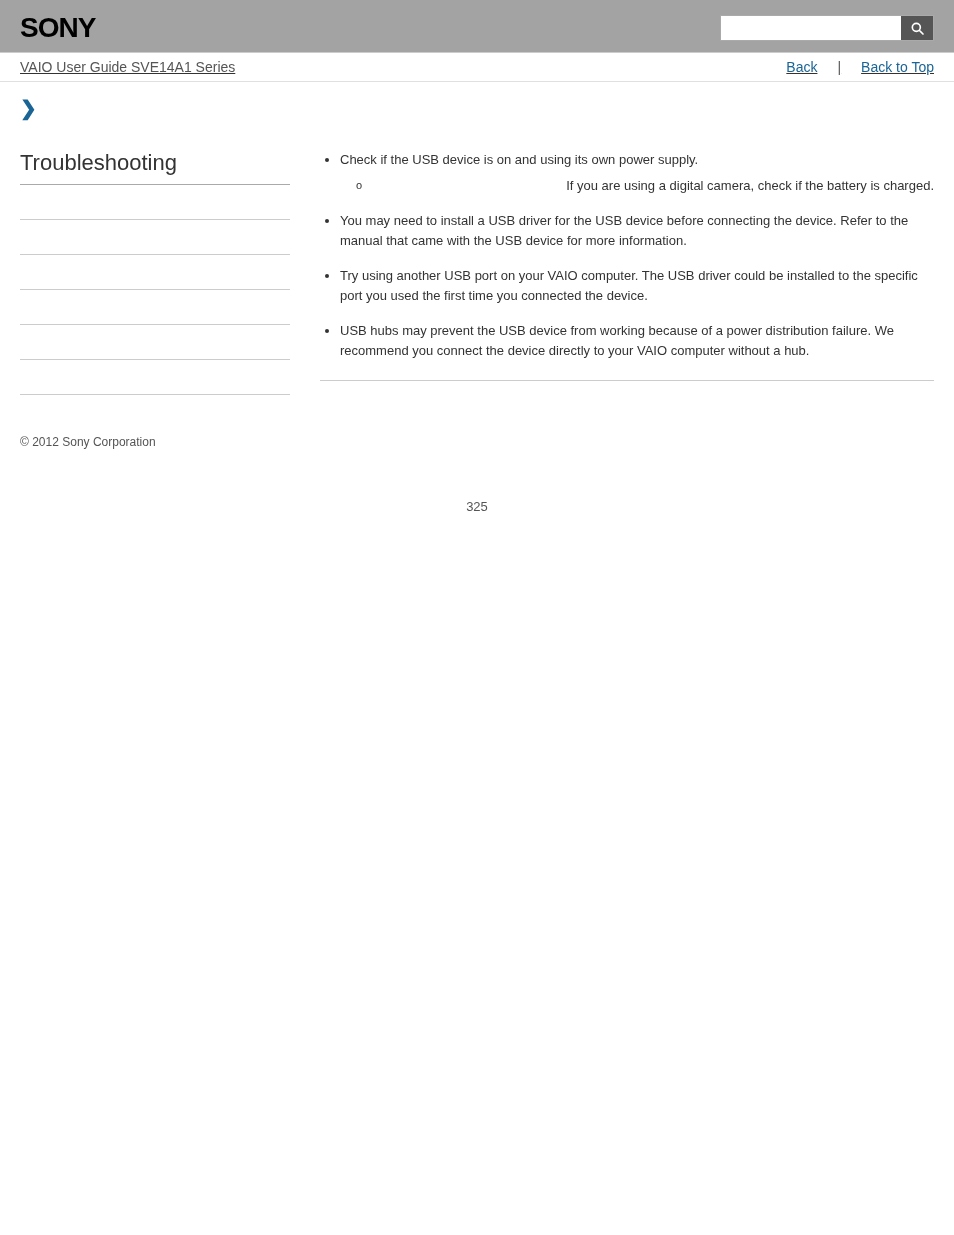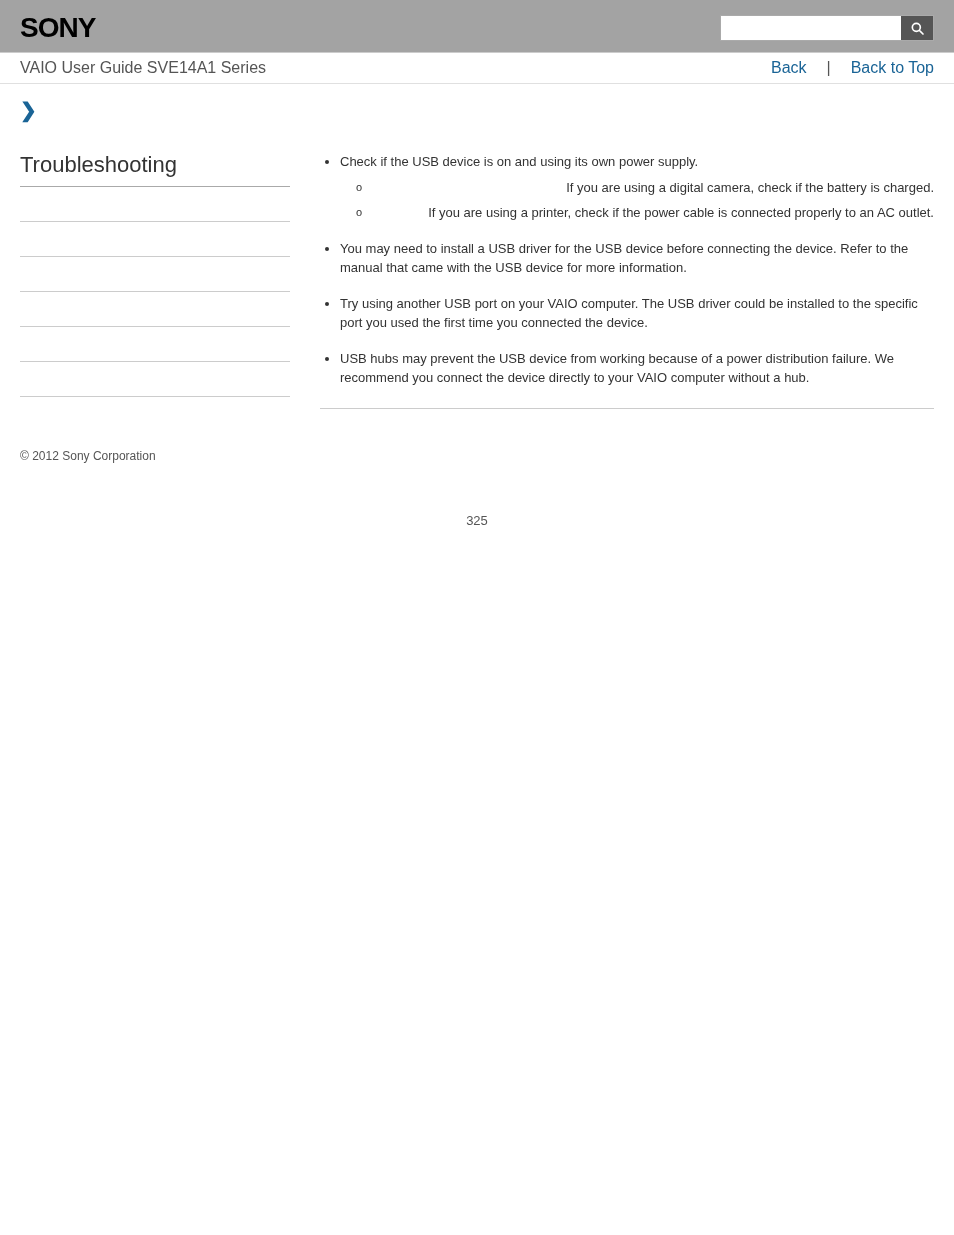--- a/index.html
+++ b/index.html
@@ -67,22 +67,23 @@
       height: 16px;
       fill: #fff;
     }
 
     
     .nav-bar {
       display: flex;
       justify-content: space-between;
       align-items: center;
       padding: 6px 20px;
-      font-size: 16px;
+      font-size: 14px;
       border-bottom: 1px solid #e0e0e0;
+      text-decoration: underline;
     }
 
     .nav-left {
       color: #555;
     }
 
     .nav-right {
       display: flex;
       gap: 20px;
       align-items: center;
@@ -266,21 +267,20 @@
       <li class="sidebar-link-item">
         <a class="sidebar-link">&nbsp;</a>
       </li>
     </ul>
   </div>
 
   <div class="right-content">
     <ul class="content-list" id="content-list">
     <li>Check if the USB device is on and using its own power supply.<ul class="sub-list">
             <li>If you are using a digital camera, check if the battery is charged.</li>
-            <li>If you are using a printer, check if the power cable is connected properly to an AC outlet.</li>
           </ul></li>
         <li>You may need to install a USB driver for the USB device before connecting the device. Refer to the manual that came with the USB device for more information.</li>
         <li>Try using another USB port on your VAIO computer. The USB driver could be installed to the specific port you used the first time you connected the device.</li>
         <li>USB hubs may prevent the USB device from working because of a power distribution failure. We recommend you connect the device directly to your VAIO computer without a hub.</li>
       </ul>
     <hr class="content-divider">
   </div>
 
 </div>
 

